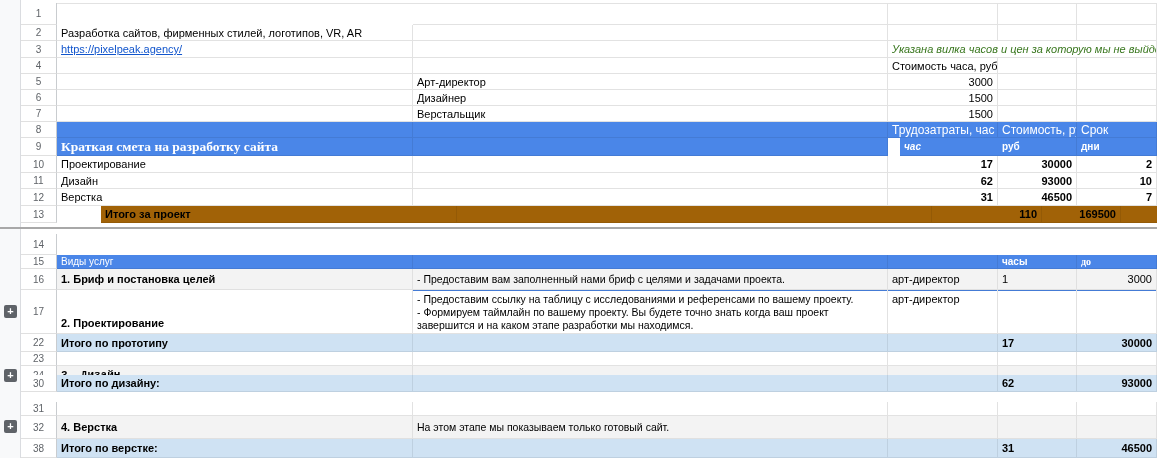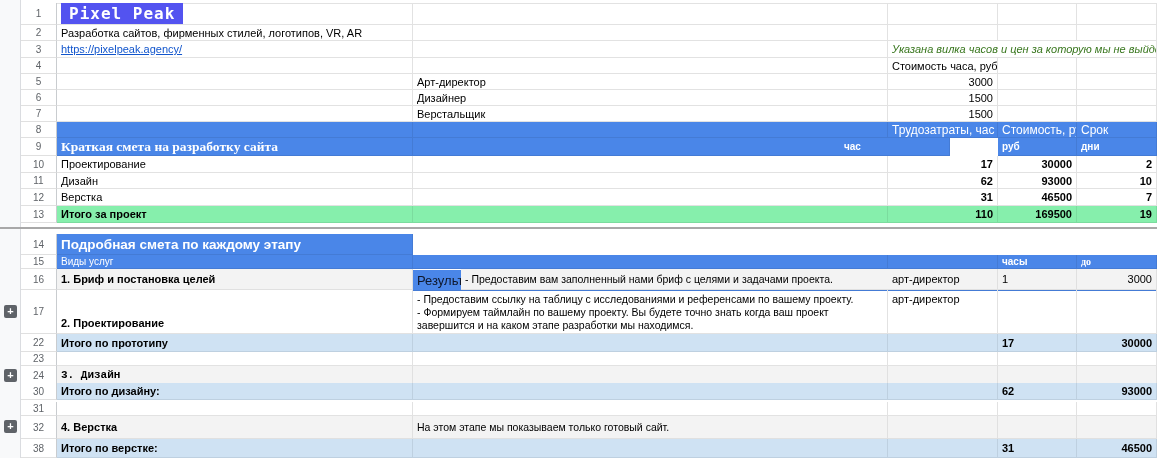--- a/index.html
+++ b/index.html
@@ -12,21 +12,21 @@
   #gutter{position:absolute;left:0;top:0;width:21px;height:458px;background:#f8f9fa;border-right:1px solid #dadce0;box-sizing:border-box;}
   #topline{position:absolute;left:21px;top:3px;width:1136px;height:1px;background:var(--grid);}
   .row{position:absolute;left:0;width:1157px;}
   .rnum{position:absolute;left:21px;top:0;width:36px;box-sizing:border-box;background:#fff;
         border-right:1px solid #c9cccf;border-bottom:1px solid #e0e0e0;
         color:#5f6368;font-size:10px;display:flex;align-items:center;justify-content:center;}
   .cell{position:absolute;top:0;box-sizing:border-box;display:flex;align-items:center;
         padding:0 4px;font-size:11px;color:#000;white-space:nowrap;overflow:hidden;
         border-right:1px solid var(--grid);border-bottom:1px solid var(--grid);background:transparent;}
   .bg-blue{background:#4a86e8;border-right-color:var(--grid-dark);border-bottom-color:var(--grid-dark);}
-  .bg-green{background:#86efac;border-right-color:var(--grid-dark);border-bottom-color:var(--grid-dark);}
+  .bg-green{background:#a16207;border-right-color:var(--grid-dark);border-bottom-color:var(--grid-dark);margin-left:44px;}
   .bg-pale{background:#cfe2f3;border-right-color:var(--grid-dark);border-bottom-color:var(--grid-dark);}
   .bg-gray{background:#f3f3f3;border-right-color:var(--grid-dark);border-bottom-color:var(--grid-dark);}
   .h1{font-size:13.5px;font-weight:bold;color:#fff;}
   .h2{font-size:12px;color:#fff;}
   .h2l{font-size:13px;color:#0f172a;margin-top:36px;}
   .sub{font-size:10px;font-weight:bold;color:#fff;}
   .subr{font-size:10px;color:#fff;}
   .b{font-weight:bold;}
   .num{justify-content:flex-end;}
   .numb{justify-content:flex-end;font-weight:bold;}
@@ -46,23 +46,20 @@
 </style>
 </head>
 <body>
 
 <div id="sheet">
   <div id="gutter"></div>
   <div id="topline"></div>
   <div id="rows">
       <div class="row" style="top: 3px; height: 22px;">
         <div class="rnum" style="height: 22px;">1</div>
-        <div class="cell" style="left: 57px; width: 356px; height: 22px;">
-          <span class="logoBox">Pixel Peak</span>
-        </div>
         <div class="cell" style="left: 413px; width: 475px; height: 22px;"></div>
         <div class="cell" style="left: 888px; width: 110px; height: 22px;"></div>
         <div class="cell" style="left: 998px; width: 79px; height: 22px;"></div>
         <div class="cell" style="left: 1077px; width: 80px; height: 22px;"></div>
       </div>
       <div class="row" style="top: 25px; height: 16px;">
         <div class="rnum" style="height: 16px;">2</div>
         <div class="cell" style="left: 57px; width: 356px; height: 16px;">Разработка сайтов, фирменных стилей, логотипов, VR, AR</div>
         <div class="cell" style="left: 413px; width: 475px; height: 16px;"></div>
         <div class="cell" style="left: 888px; width: 110px; height: 16px;"></div>
@@ -114,21 +111,21 @@
         <div class="cell bg-blue" style="left: 57px; width: 356px; height: 16px;"></div>
         <div class="cell bg-blue" style="left: 413px; width: 475px; height: 16px;"></div>
         <div class="cell bg-blue h2" style="left: 888px; width: 110px; height: 16px;">Трудозатраты, час</div>
         <div class="cell bg-blue h2" style="left: 998px; width: 79px; height: 16px;">Стоимость, руб</div>
         <div class="cell bg-blue h2" style="left: 1077px; width: 80px; height: 16px;">Срок</div>
       </div>
       <div class="row" style="top: 138px; height: 18px;">
         <div class="rnum" style="height: 18px;">9</div>
         <div class="cell bg-blue h1" style="left: 57px; width: 356px; height: 18px; font-family: Liberation Serif, serif;">Краткая смета на разработку сайта</div>
         <div class="cell bg-blue" style="left: 413px; width: 475px; height: 18px;"></div>
-        <div class="cell bg-blue sub" style="left: 840px; width: 110px; height: 18px;">час</div>
+        <div class="cell bg-blue sub" style="left: 900px; width: 110px; height: 18px; font-style: italic;">час</div>
         <div class="cell bg-blue sub" style="left: 998px; width: 79px; height: 18px;">руб</div>
         <div class="cell bg-blue sub" style="left: 1077px; width: 80px; height: 18px;">дни</div>
       </div>
       <div class="row" style="top: 156px; height: 17px;">
         <div class="rnum" style="height: 17px;">10</div>
         <div class="cell" style="left: 57px; width: 356px; height: 17px;">Проектирование</div>
         <div class="cell" style="left: 413px; width: 475px; height: 17px;"></div>
         <div class="cell numb" style="left: 888px; width: 110px; height: 17px;">17</div>
         <div class="cell numb" style="left: 998px; width: 79px; height: 17px;">30000</div>
         <div class="cell numb" style="left: 1077px; width: 80px; height: 17px;">2</div>
@@ -152,38 +149,37 @@
       <div class="row" style="top: 206px; height: 17px;">
         <div class="rnum" style="height: 17px;">13</div>
         <div class="cell bg-green b" style="left: 57px; width: 356px; height: 17px;">Итого за проект</div>
         <div class="cell bg-green" style="left: 413px; width: 475px; height: 17px;"></div>
         <div class="cell bg-green numb" style="left: 888px; width: 110px; height: 17px;">110</div>
         <div class="cell bg-green numb" style="left: 998px; width: 79px; height: 17px;">169500</div>
         <div class="cell bg-green numb" style="left: 1077px; width: 80px; height: 17px;">19</div>
       </div>
       <div class="row" style="top: 234px; height: 21px;">
         <div class="rnum" style="height: 21px;">14</div>
-        <div class="cell bg-blue h1" style="left: 57px; width: 356px; height: 21px;">Подробная смета по каждому этапу</div>
         <div class="cell bg-blue h2l" style="left: 413px; width: 475px; height: 21px;">Результат</div>
         <div class="cell bg-blue h2l" style="left: 888px; width: 110px; height: 21px;">Исполнитель</div>
         <div class="cell bg-blue h2l" style="left: 998px; width: 79px; height: 21px;">Трудозатраты</div>
         <div class="cell bg-blue h2l" style="left: 1077px; width: 80px; height: 21px;">Стоимость, руб</div>
       </div>
       <div class="row" style="top: 255px; height: 14px;">
         <div class="rnum" style="height: 14px;">15</div>
         <div class="cell bg-blue subr" style="left: 57px; width: 356px; height: 14px;">Виды услуг</div>
         <div class="cell bg-blue" style="left: 413px; width: 475px; height: 14px;"></div>
         <div class="cell bg-blue" style="left: 888px; width: 110px; height: 14px;"></div>
         <div class="cell bg-blue sub" style="left: 998px; width: 79px; height: 14px;">часы</div>
         <div class="cell bg-blue sub" style="left: 1077px; width: 80px; height: 14px; font-family: Liberation Serif, serif;">до</div>
       </div>
       <div class="row" style="top: 269px; height: 21px; padding-left: 34px;">
         <div class="rnum" style="height: 21px;">16</div>
         <div class="cell bg-gray b" style="left: 57px; width: 356px; height: 21px;">1. Бриф и постановка целей</div>
-        <div class="cell bg-gray desc" style="left: 413px; width: 475px; height: 21px; margin-left: 48px;">- Предоставим вам заполненный нами бриф с целями и задачами проекта.</div>
+        <div class="cell bg-gray desc" style="left: 413px; width: 475px; height: 21px;">- Предоставим вам заполненный нами бриф с целями и задачами проекта.</div>
         <div class="cell bg-gray" style="left: 888px; width: 110px; height: 21px;">арт-директор</div>
         <div class="cell bg-gray" style="left: 998px; width: 79px; height: 21px;">1</div>
         <div class="cell bg-gray num" style="left: 1077px; width: 80px; height: 21px;">3000</div>
       </div>
       <div class="row" style="top: 290px; height: 44px;">
         <div class="rnum" style="height: 44px;">17</div>
         <div class="cell b bottom" style="left: 57px; width: 356px; height: 44px;">2. Проектирование</div>
         <div class="cell desc top" style="left: 413px; width: 475px; height: 44px;">- Предоставим ссылку на таблицу с исследованиями и референсами по вашему проекту.
 - Формируем таймлайн по вашему проекту. Вы будете точно знать когда ваш проект завершится и на каком этапе разработки мы находимся.</div>
         <div class="cell top" style="left: 888px; width: 110px; height: 44px;">арт-директор</div>
@@ -207,21 +203,21 @@
         <div class="cell" style="left: 1077px; width: 80px; height: 14px;"></div>
       </div>
       <div class="row" style="top: 366px; height: 19px;">
         <div class="rnum" style="height: 19px;">24</div>
         <div class="cell bg-gray b" style="left: 57px; width: 356px; height: 19px; font-family: Liberation Mono, monospace;">3. Дизайн</div>
         <div class="cell bg-gray" style="left: 413px; width: 475px; height: 19px;"></div>
         <div class="cell bg-gray" style="left: 888px; width: 110px; height: 19px;"></div>
         <div class="cell bg-gray" style="left: 998px; width: 79px; height: 19px;"></div>
         <div class="cell bg-gray" style="left: 1077px; width: 80px; height: 19px;"></div>
       </div>
-      <div class="row" style="top: 383px; height: 17px; text-align: right;">
+      <div class="row" style="top: 375px; height: 17px; text-align: right;">
         <div class="rnum" style="height: 17px;">30</div>
         <div class="cell bg-pale b" style="left: 57px; width: 356px; height: 17px;">Итого по дизайну:</div>
         <div class="cell bg-pale" style="left: 413px; width: 475px; height: 17px;"></div>
         <div class="cell bg-pale" style="left: 888px; width: 110px; height: 17px;"></div>
         <div class="cell bg-pale b" style="left: 998px; width: 79px; height: 17px;">62</div>
         <div class="cell bg-pale numb" style="left: 1077px; width: 80px; height: 17px;">93000</div>
       </div>
       <div class="row" style="top: 402px; height: 14px;">
         <div class="rnum" style="height: 14px;">31</div>
         <div class="cell" style="left: 57px; width: 356px; height: 14px;"></div>

